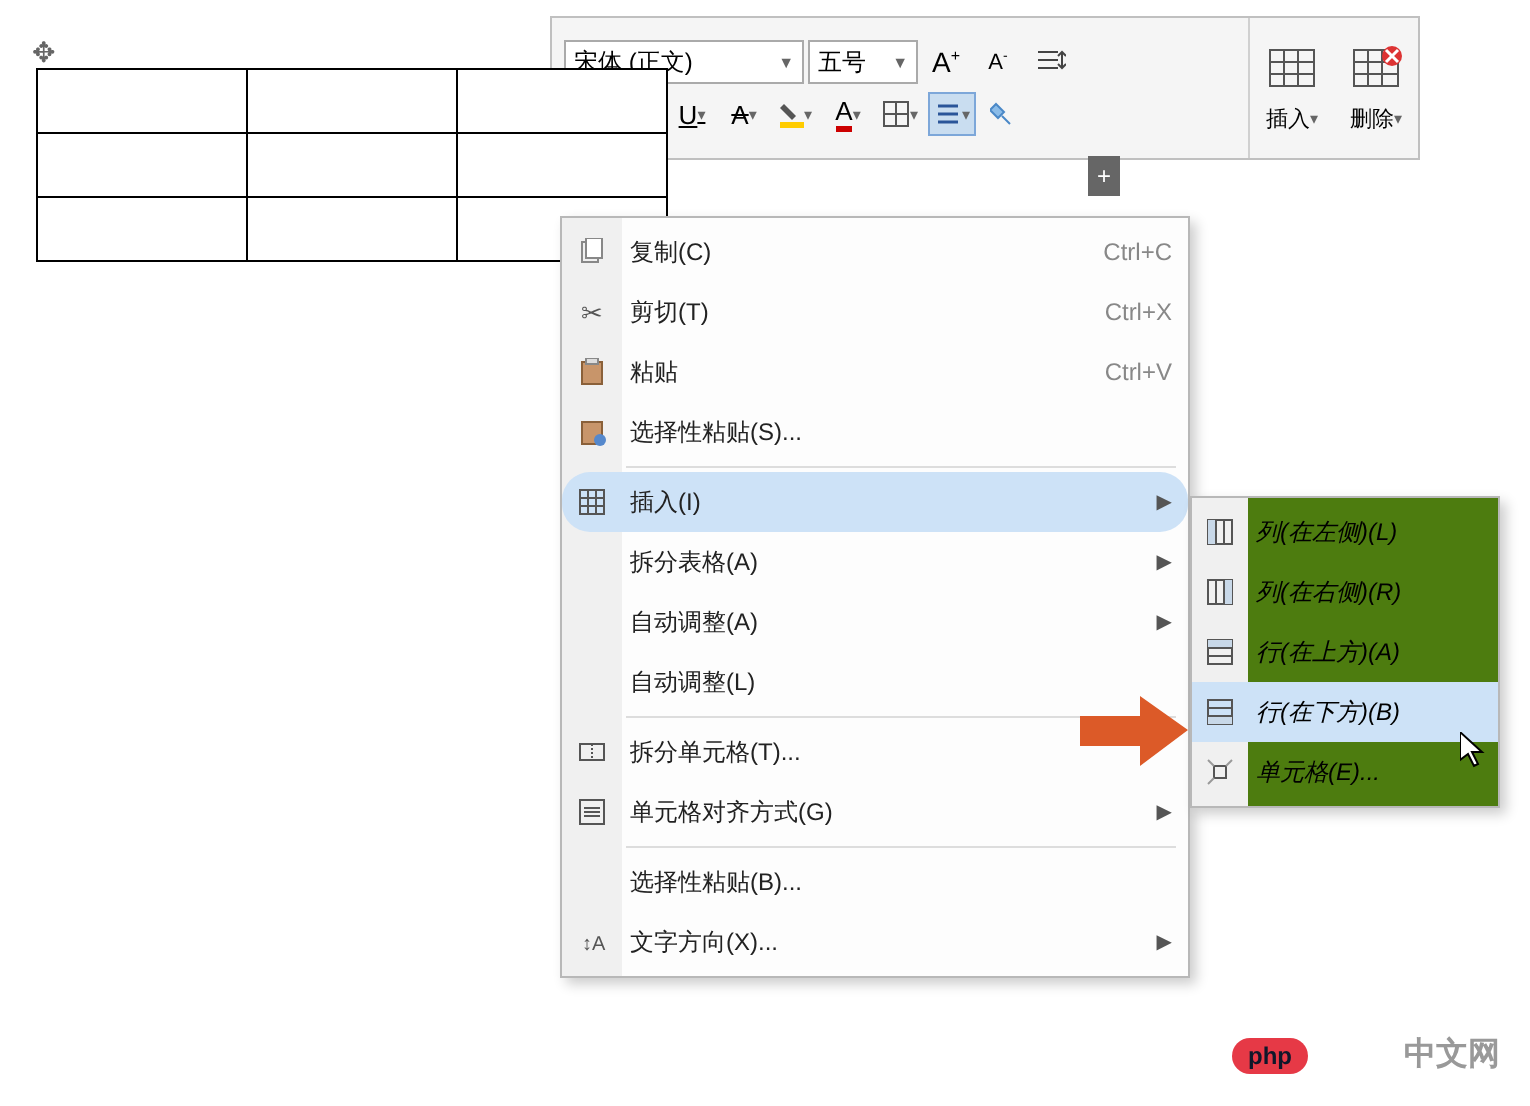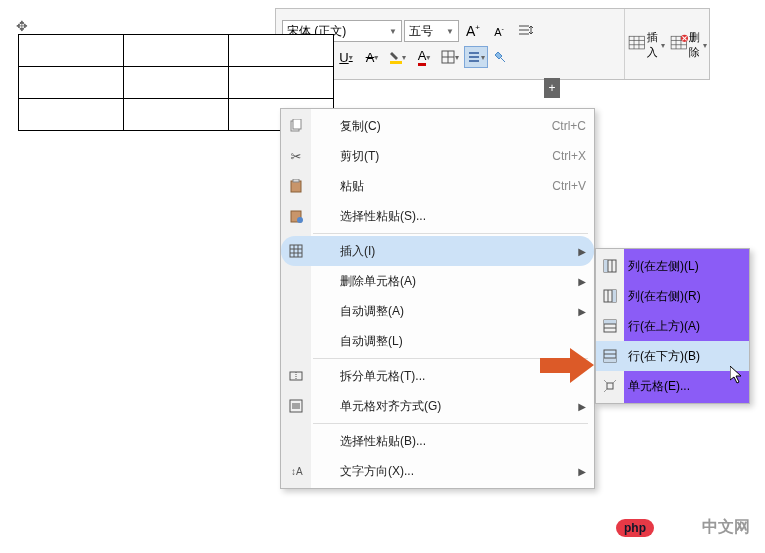--- a/index.html
+++ b/index.html
@@ -67,21 +67,21 @@
     }
     .rbtn.selected {
       background: #c9ddf0;
       border: 1px solid #7da7d9;
     }
     .bold { font-weight: bold; }
     .italic { font-style: italic; font-family: serif; }
     .underline { text-decoration: underline; }
     .big-btn {
       display: flex;
-      flex-direction: row;
+      flex-direction: column;
       align-items: center;
       justify-content: center;
       width: 42px;
       cursor: pointer;
       padding: 2px;
     }
     .big-btn-label { font-size: 11px; margin-top: 2px; display:flex; align-items:center; }
     .big-icon { width: 28px; height: 28px; }
     
     
@@ -160,39 +160,40 @@
       position: absolute;
       left: 6px;
       width: 18px;
       height: 18px;
       display: flex;
       align-items: center;
       justify-content: center;
       font-size: 13px;
       color: #555;
     }
-    .menu-item .label { flex: 1; color: #222; margin-left: 25px; }
+    .menu-item .label { flex: 1; color: #222; }
     .menu-item .shortcut { color: #888; }
     .menu-item .arrow { color: #555; font-size: 10px; margin-left: 8px; }
     .menu-sep {
       height: 1px;
       background: #ddd;
       margin: 2px 6px 2px 32px;
     }
     
     
     .submenu {
       position: absolute;
       top: 248px;
       left: 595px;
       width: 155px;
-      background: #8b5cf6;
+      background: #4d7c0f;
       border: 1px solid #b8b8b8;
       box-shadow: 3px 3px 6px rgba(0,0,0,0.2);
       padding: 2px 0;
+      font-style: italic;
     }
     .submenu .icon-strip {
       position: absolute;
       left: 0; top: 0; bottom: 0;
       width: 28px;
       background: #f0f0f0;
     }
     .sub-item {
       display: flex;
       align-items: center;
@@ -426,21 +427,21 @@
           <line x1="1" y1="5" x2="13" y2="5" stroke="#555"></line>
           <line x1="1" y1="9" x2="13" y2="9" stroke="#555"></line>
           <line x1="5" y1="1" x2="5" y2="13" stroke="#555"></line>
           <line x1="9" y1="1" x2="9" y2="13" stroke="#555"></line>
         </svg>
     </span>
     <span class="label">插入(I)</span>
     <span class="arrow">▶</span>
   </div>
   <div class="menu-item">
-    <span class="label">删除单元格(A)</span>
+    <span class="label">拆分表格(A)</span>
     <span class="arrow">▶</span>
   </div>
   <div class="menu-item">
     <span class="label">自动调整(A)</span>
     <span class="arrow">▶</span>
   </div>
   <div class="menu-item">
     <span class="label">自动调整(L)</span>
   </div>
   <div class="menu-sep"></div>

